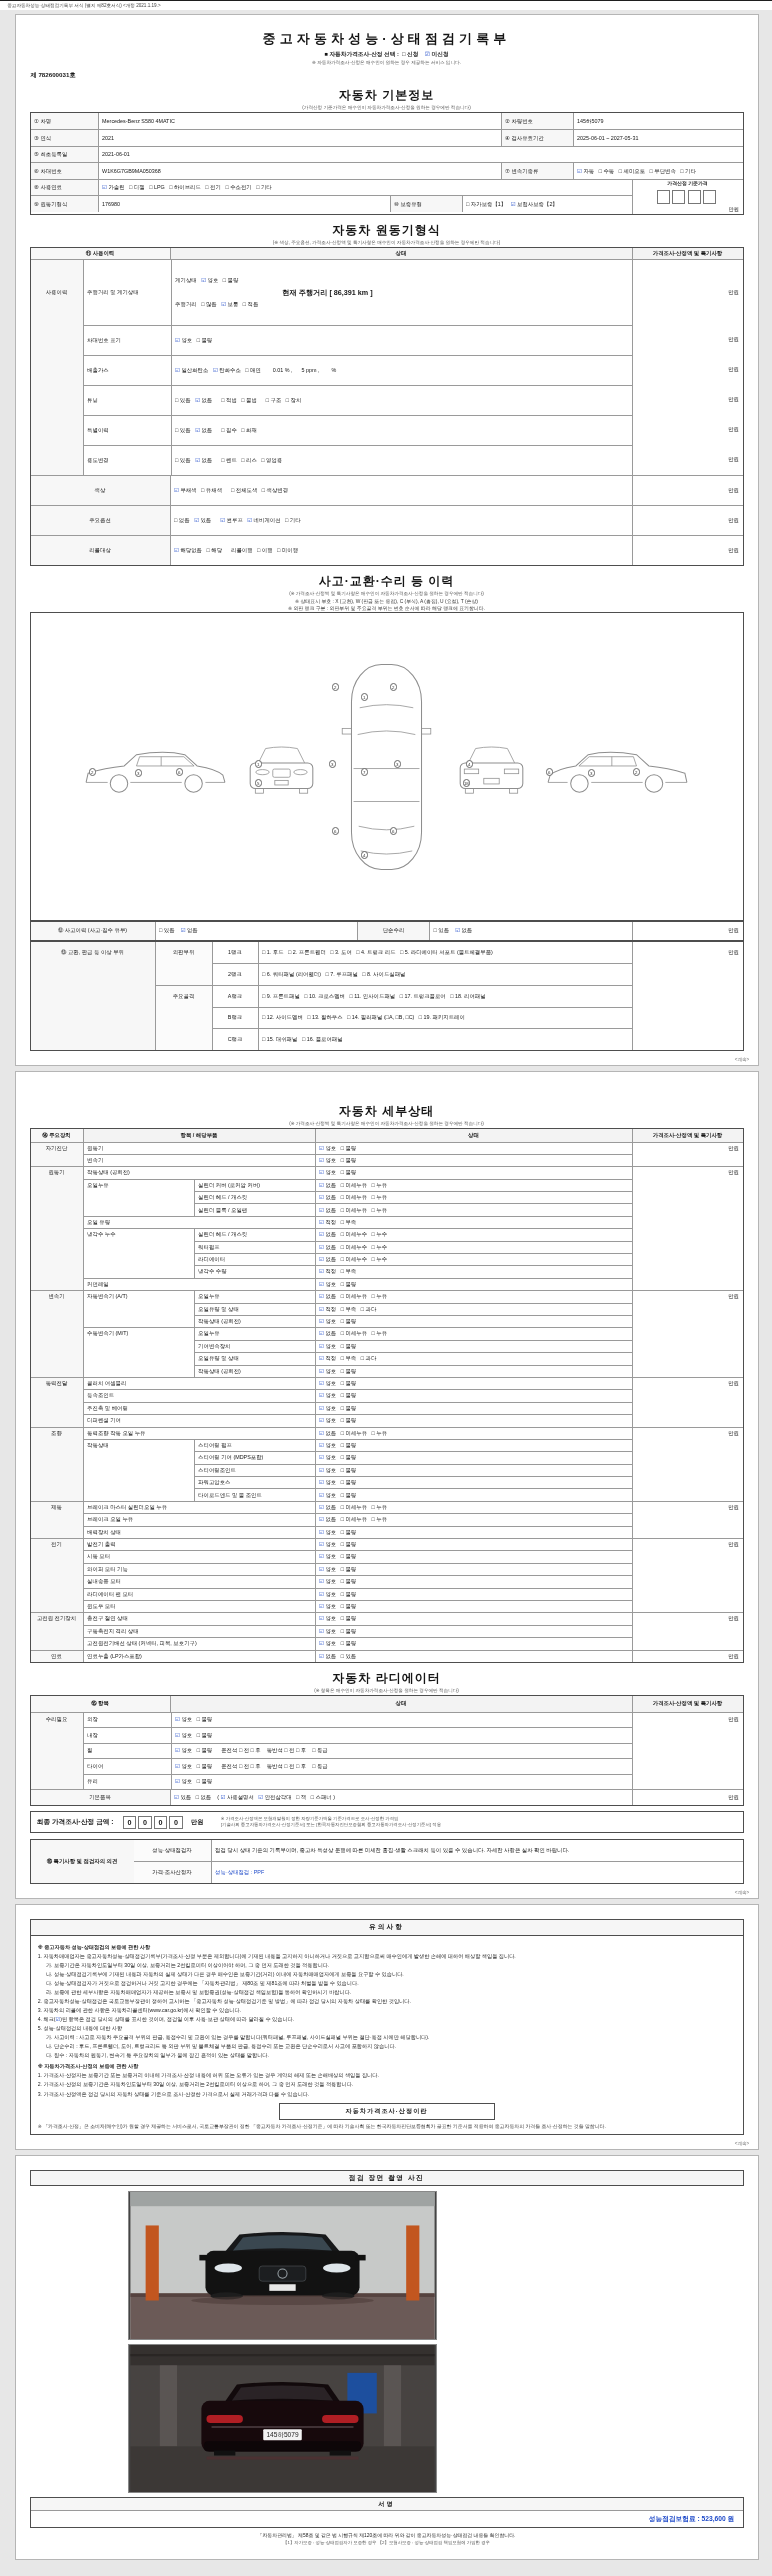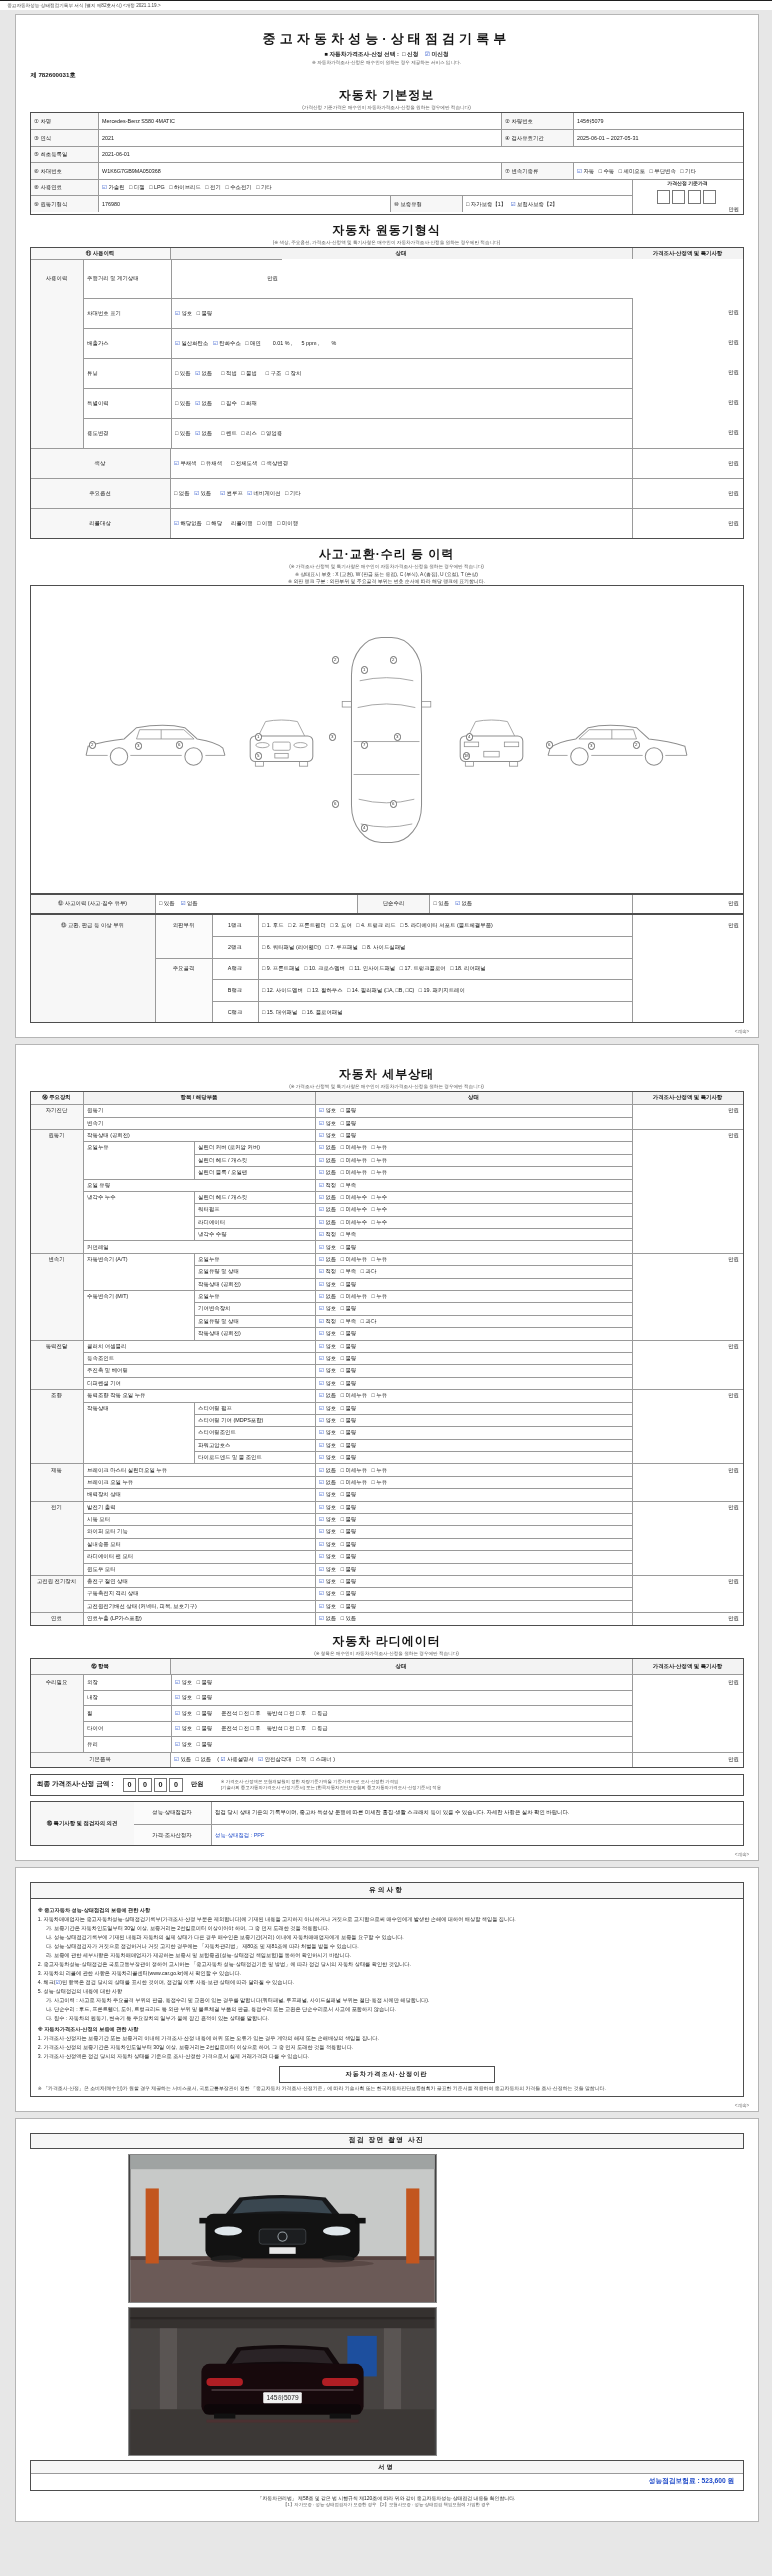--- a/index.html
+++ b/index.html
@@ -170,20 +170,29 @@
   <div class="sec-note">(※ 색상, 주요옵션, 가격조사·산정액 및 특기사항은 매수인이 자동차가격조사·산정을 원하는 경우에만 적습니다)</div>
   <div class="tbl t-ov">
     <div class="trow first wide">
       <div class="cell h cg">⑪ 사용이력</div>
       <div class="cell h flex cst">상태</div>
       <div class="cell h cp" style="justify-content:center">가격조사·산정액 및 특기사항</div>
     </div>
     <div class="trow mrow-wrap">
       <div class="cell cg">사용이력</div>
       <div class="cell ci">주행거리 및 계기상태</div>
+      <div class="cell flex">
+        <div class="mrow">
+          <div class="mleft">
+            <div class="chk">계기상태   <span class="on">☑</span> 양호   □ 불량</div>
+            <div class="chk">주행거리   □ 많음   <span class="on">☑</span> 보통   □ 적음</div>
+          </div>
+          <div class="mileage">현재 주행거리 [ 86,391 km ]</div>
+        </div>
+      </div>
       <div class="cell cp">만원</div>
     </div>
     <div>
 
         <div class="trow orow nd">
           <div class="cell cg"></div>
           <div class="cell ci">차대번호 표기</div>
           <div class="cell flex chk cst"><span class="on">☑</span> 양호   □ 불량</div>
           <div class="cell cp">만원</div>
         </div>
@@ -367,21 +376,21 @@
         <div class="cell cr">C랭크</div>
         <div class="cell flex chk cst">□ 15. 대쉬패널   □ 16. 플로어패널</div>
         <div class="cell cp"></div>
       </div>
     </div>
 
   <div class="cont">&lt;계속&gt;</div>
 </div>
 
 <div class="page p2">
-  <div class="sec-title" style="margin-top:7px">자동차 세부상태</div>
+  <div class="sec-title" style="margin-top:17px">자동차 세부상태</div>
   <div class="sec-note">(※ 가격조사·산정액 및 특기사항은 매수인이 자동차가격조사·산정을 원하는 경우에만 적습니다)</div>
   <div class="tbl t-dt">
     <div class="trow first ns">
       <div class="cell h cg">⑭ 주요장치</div>
       <div class="cell h ci">항목 / 해당부품</div>
       <div class="cell h flex cst">상태</div>
       <div class="cell h cp" style="justify-content:center">가격조사·산정액 및 특기사항</div>
     </div>
     <div>
 

